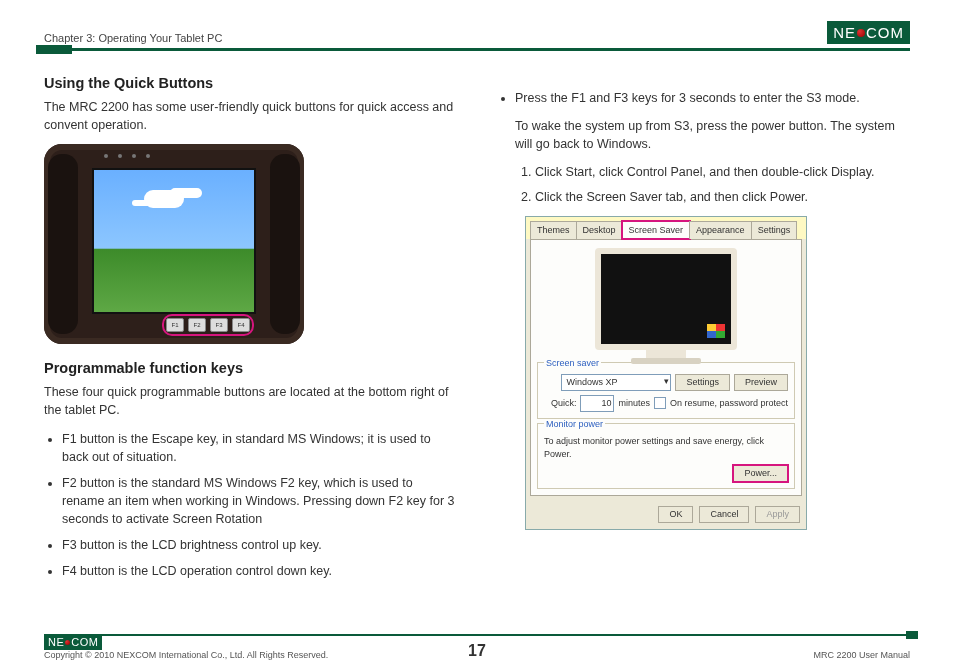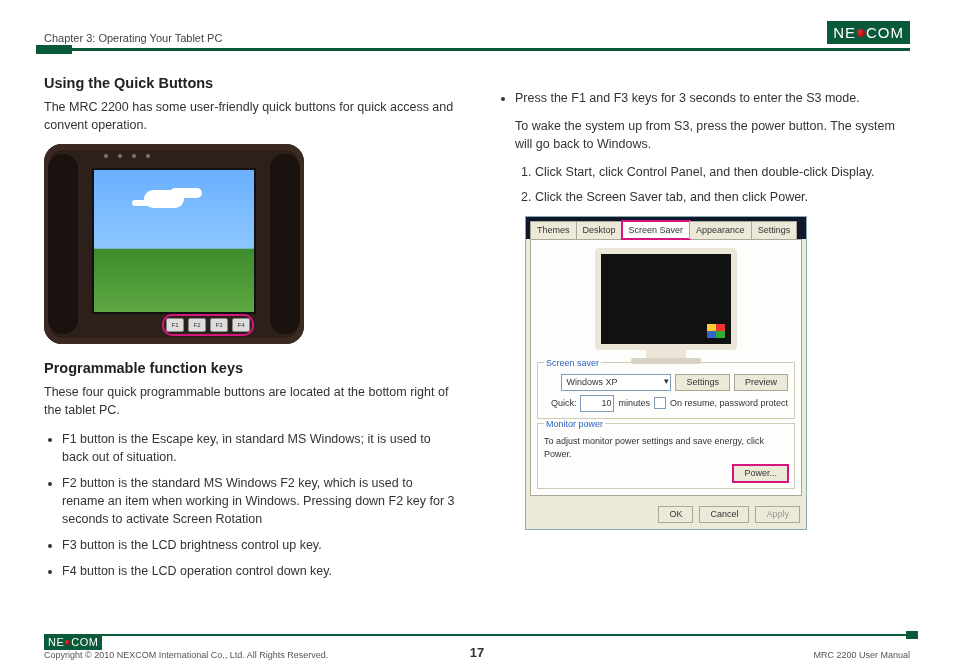--- a/index.html
+++ b/index.html
@@ -104,21 +104,21 @@
     font-size:9px; font-family: Tahoma, Arial, sans-serif; background:#ece9d8;
   }
   .dlg-title {
     background: linear-gradient(to bottom,#3a6ad4,#2455c4);
     color:#fff; padding:3px 4px; display:flex; justify-content:space-between; align-items:center;
     font-weight:bold;
   }
   .dlg-title .win-btns { display:flex; gap:2px;}
   .wb { width:14px; height:12px; color:#335; background:#c9d6f2; border:1px solid #4a6; font-size:9px; text-align:center; line-height:11px;}
   .wb.close { background:#e36a5a; color:#fff; border-color:#a33;}
-  .dlg-tabs { display:flex; background:#0f172a; padding:4px 4px 0 4px; gap:0;}
+  .dlg-tabs { display:flex; background:#fef9c3; padding:4px 4px 0 4px; gap:0;}
   .dlg-tabs .tab {
     border:1px solid #aca899; border-bottom:none; background:#ece9d8;
     padding:2px 6px; margin-right:-1px;
   }
   .dlg-tabs .tab.active { outline:2px solid #d6157e; outline-offset:-1px; background:#fdfdfb;}
   .dlg-body { border:1px solid #aca899; margin:0 4px 4px 4px; padding:6px; background:#fdfdfb;}
   .monitor {
     width:150px; height:110px; margin:2px auto 4px auto; position:relative;
   }
   .monitor .frame {
@@ -152,21 +152,21 @@
     position:absolute; left:44px; right:44px; bottom:36px; height:2px; background:#0a5a3a;
   }
   .footer-cap {
     position:absolute; right:36px; bottom:33px; width:12px; height:8px; background:#0a5a3a;
   }
   .footer {
     position:absolute; left:44px; right:44px; bottom:12px;
     display:flex; justify-content:space-between; align-items:flex-end;
     font-size:9px; color:#555;
   }
-  .footer .center { position:absolute; left:0; right:0; text-align:center; font-weight:bold; font-size:13px; color:#333;}
+  .footer .center { position:absolute; left:0; right:0; text-align:center; font-weight:bold; font-size:16px; color:#333;}
 </style>
 </head>
 <body>
 
 <div class="page">
   <div class="header-row">
     <div class="chapter">Chapter 3: Operating Your Tablet PC</div>
     <div class="logo-top">
       <span class="logo-box">
           <span>NE</span>

